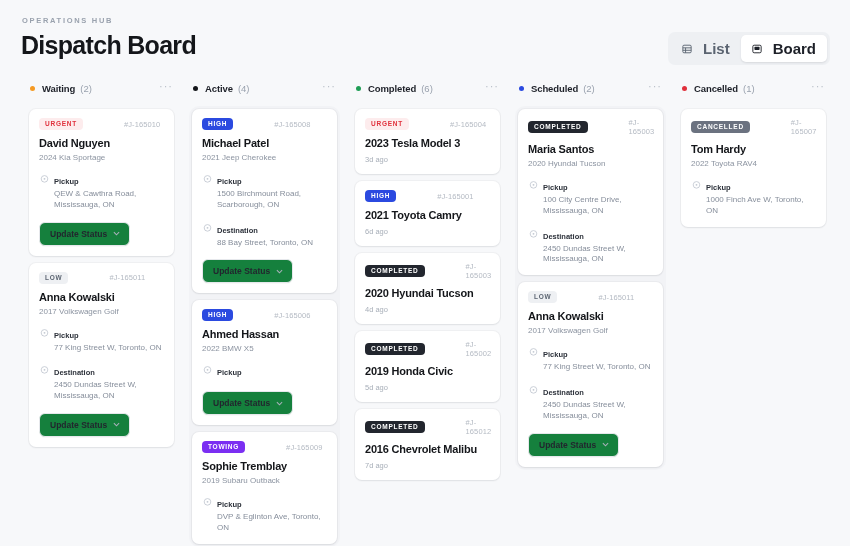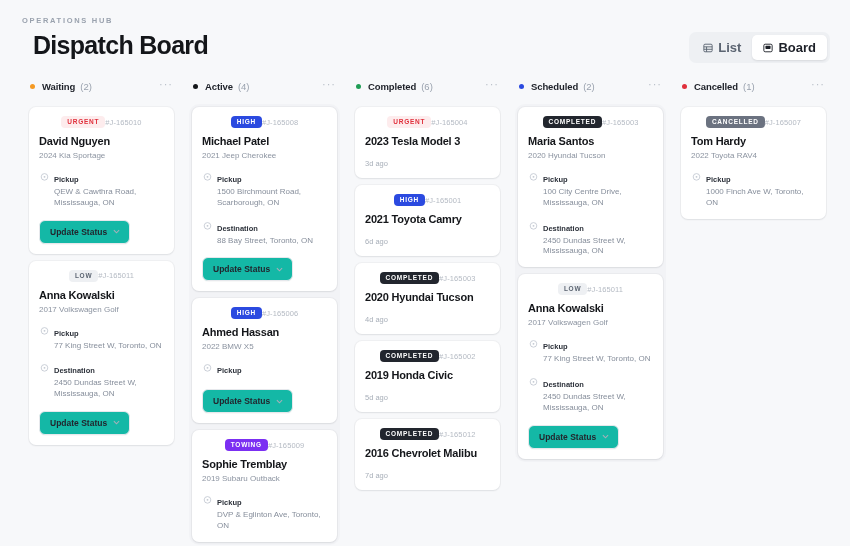--- a/index.html
+++ b/index.html
@@ -13,29 +13,29 @@
   .page { position: relative; width: 850px; height: 546px; padding: 16px 20px 16px 20px; }
 
   
   .topbar { display: flex; align-items: flex-start; justify-content: space-between; }
   .eyebrow {
     font-size: 7.5px; letter-spacing: 1.7px; font-weight: 700;
     color: #9aa2ae; text-transform: uppercase; margin-left: 2px;
   }
   .page-title {
     font-size: 25px; font-weight: 700; color: #14161a;
-    letter-spacing: -0.7px; margin-top: 6px; margin-left: 13px;
+    letter-spacing: -0.7px; margin-top: 6px; margin-left: 1px;
   }
   .viewtoggle {
     display: flex; align-items: center; background: #eef0f3;
     border-radius: 7px; padding: 3px; margin-top: 16px;
   }
   .viewtoggle .seg {
-    display: flex; align-items: center; gap: 5px;
-    font-size: 13px; font-weight: 700; color: #5b6471;
+    display: flex; align-items: center; gap: 11px;
+    font-size: 15px; font-weight: 700; color: #5b6471;
     padding: 5px 11px; border-radius: 5px; cursor: pointer;
   }
   .viewtoggle .seg.active { background: #ffffff; color: #1d2028; box-shadow: 0 1px 2px rgba(16,24,40,.10); }
   .viewtoggle svg { display: block; }
 
   
   .board { display: flex; gap: 0px; margin-top: 14px; align-items: flex-start; }
   .col { width: 163px; flex: 0 0 163px; padding: 0 6px; }
 
   .col-head { display: flex; align-items: center; padding: 0 4px 0 4px; height: 18px; }
@@ -46,48 +46,48 @@
 
   .col-body { margin-top: 9px; border-radius: 10px; padding: 3px; }
   .col-body.tinted { background: #f2f3f6; }
 
   
   .card {
     background: #fff; border-radius: 7px; padding: 9px 10px 10px 10px;
     margin-bottom: 7px; box-shadow: 0 1px 2px rgba(16,24,40,.07), 0 0 0 1px rgba(16,24,40,.035);
   }
   .card:last-child { margin-bottom: 0; }
-  .card-top { display: flex; align-items: center; justify-content: center; }
+  .card-top { display: flex; align-items: center; justify-content: flex-start; gap: 41px; }
   .badge {
     font-size: 6.5px; font-weight: 700; letter-spacing: .75px;
     padding: 3px 6px 2.5px 6px; border-radius: 4px; text-transform: uppercase;
     display: inline-block; line-height: 1;
   }
   .badge.urgent    { background: #fdeced; color: #e0303c; }
   .badge.high      { background: #2b4ae0; color: #ffffff; }
   .badge.towing    { background: #7b2ff2; color: #ffffff; }
   .badge.completed { background: #22262e; color: #ffffff; }
   .badge.cancelled { background: #6b7280; color: #ffffff; }
   .badge.low       { background: #eef0f3; color: #5b6471; }
 
   .jobid { font-size: 7.5px; color: #b4bac3; font-weight: 500; letter-spacing: .1px; }
 
   .cust { font-size: 11px; font-weight: 700; color: #14161a; margin-top: 7px; letter-spacing: -0.2px; }
   .veh  { font-size: 8px; color: #8b93a0; margin-top: 4px; }
-  .ago  { font-size: 7.5px; color: #a8afb9; margin-top: 12px; }
+  .ago  { font-size: 7.5px; color: #a8afb9; margin-top: 6px; }
 
   .leg { display: flex; margin-top: 8px; }
   .pin { flex: 0 0 11px; margin-top: 1px; }
   .leg-txt { margin-left: 4px; }
   .leg-label { font-size: 7.5px; font-weight: 700; color: #2c313a; line-height: 1.15; }
   .leg-addr { font-size: 8px; color: #868e9b; line-height: 1.35; margin-top: 1px; }
 
   .ubtn {
     margin-top: 11px; display: inline-flex; align-items: center; gap: 6px;
-    border: 1px solid #e6e8ec; border-radius: 6px; background: #14b8a6;
+    border: 1px solid #e6e8ec; border-radius: 6px; background: #15803d;
     padding: 6px 9px 6px 10px; font-size: 8.5px; font-weight: 700; color: #22262e;
     cursor: pointer; box-shadow: 0 1px 1px rgba(16,24,40,.03);
   }
   .ubtn .chev { color: #a8afb9; font-size: 7px; }
 </style>
 </head>
 <body>
 
 <div class="page">
 

